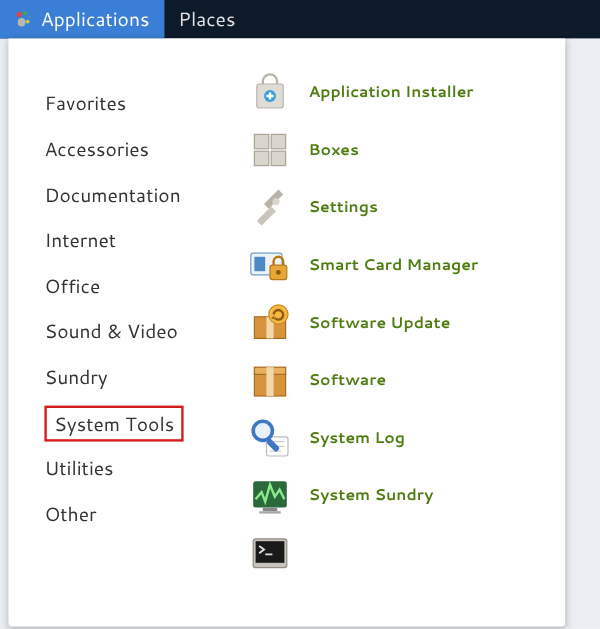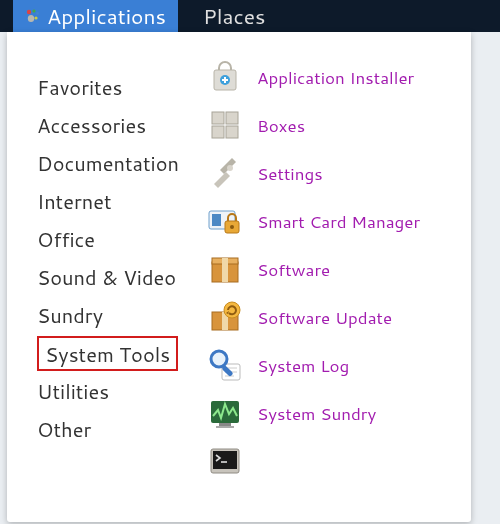--- a/index.html
+++ b/index.html
@@ -17,23 +17,22 @@
     height: 32px;
     background: #0d1a2a;
     display: flex;
     align-items: stretch;
     color: #e0e0e0;
   }
   .menubar .menu-item {
     display: flex;
     align-items: center;
     padding: 0 12px;
-    font-size: 21px;
+    font-size: 16px;
     cursor: pointer;
-    margin-left: 13px;
   }
   .menubar .menu-item.active {
     background: #3a7fd5;
     color: #ffffff;
   }
   .menubar .menu-item .gnome-icon {
     width: 16px; height: 16px; margin-right: 6px;
   }
   
   .menubar .menu-item.active::after {
@@ -59,43 +58,44 @@
     padding-top: 18px;
   }
   .left-col {
     width: 200px;
     padding: 18px 0 0 30px;
   }
   .left-col .cat {
     height: 38px;
     display: flex;
     align-items: center;
-    font-size: 20px;
+    font-size: 16px;
     color: #333;
     cursor: pointer;
   }
   .left-col .cat span { padding-bottom: 1px; }
   .right-col {
     flex: 1;
     padding: 3px 10px 0 0;
   }
   .app-row {
     height: 48px;
     display: flex;
     align-items: center;
     gap: 14px;
     cursor: pointer;
   }
   .app-row .icon-slot {
     width: 36px; height: 36px;
     display:flex; align-items:center; justify-content:center;
   }
   .app-row .app-label {
-    font-size: 17px;
-    color: #a21caf;
+    font-size: 13px;
+    color: #4d7c0f;
+    font-weight: bold;
   }
   .highlight-box {
     border: 2px solid #d21c1c;
     padding: 2px 6px 4px 6px;
     display: inline-block;
   }
   
   svg { display:block; }
 </style>
 </head>
@@ -200,39 +200,39 @@
           <path d="M21 18 v-3 a4 4 0 0 1 8 0 v3" fill="none" stroke="#b87818" stroke-width="2"></path>
           <circle cx="25" cy="24" r="2" fill="#8a5a10"></circle>
         </svg>
       </span>
       <span class="app-label">Smart Card Manager</span>
     </div>
 
     <div class="app-row">
       <span class="icon-slot">
         <svg width="34" height="34" viewBox="0 0 34 34">
-          <rect x="4" y="10" width="26" height="20" fill="#d8943c" stroke="#a86c20"></rect>
-          <rect x="4" y="6" width="26" height="6" fill="#e8b060" stroke="#a86c20"></rect>
-          <rect x="14" y="6" width="6" height="24" fill="#f0d8a8"></rect>
-        </svg>
-      </span>
-      <span class="app-label">Software</span>
-    </div>
-
-    <div class="app-row">
-      <span class="icon-slot">
-        <svg width="34" height="34" viewBox="0 0 34 34">
           <rect x="4" y="12" width="26" height="18" fill="#d8943c" stroke="#a86c20"></rect>
           <rect x="14" y="12" width="6" height="18" fill="#f0d8a8"></rect>
           <circle cx="24" cy="10" r="8" fill="#f5b840" stroke="#c88c20"></circle>
           <path d="M20 10 a4 4 0 1 1 1 3" fill="none" stroke="#905c10" stroke-width="2"></path>
           <path d="M20 14 l-2 -1 l3 -2 z" fill="#905c10"></path>
         </svg>
       </span>
       <span class="app-label">Software Update</span>
+    </div>
+
+    <div class="app-row">
+      <span class="icon-slot">
+        <svg width="34" height="34" viewBox="0 0 34 34">
+          <rect x="4" y="10" width="26" height="20" fill="#d8943c" stroke="#a86c20"></rect>
+          <rect x="4" y="6" width="26" height="6" fill="#e8b060" stroke="#a86c20"></rect>
+          <rect x="14" y="6" width="6" height="24" fill="#f0d8a8"></rect>
+        </svg>
+      </span>
+      <span class="app-label">Software</span>
     </div>
 
     <div class="app-row">
       <span class="icon-slot">
         <svg width="34" height="34" viewBox="0 0 34 34">
           <rect x="14" y="16" width="18" height="16" rx="2" fill="#fff" stroke="#bbb"></rect>
           <line x1="17" y1="20" x2="29" y2="20" stroke="#ccc"></line>
           <line x1="17" y1="24" x2="29" y2="24" stroke="#ccc"></line>
           <line x1="17" y1="28" x2="26" y2="28" stroke="#ccc"></line>
           <circle cx="11" cy="11" r="8" fill="#e8f2fb" stroke="#3d78c4" stroke-width="3"></circle>

